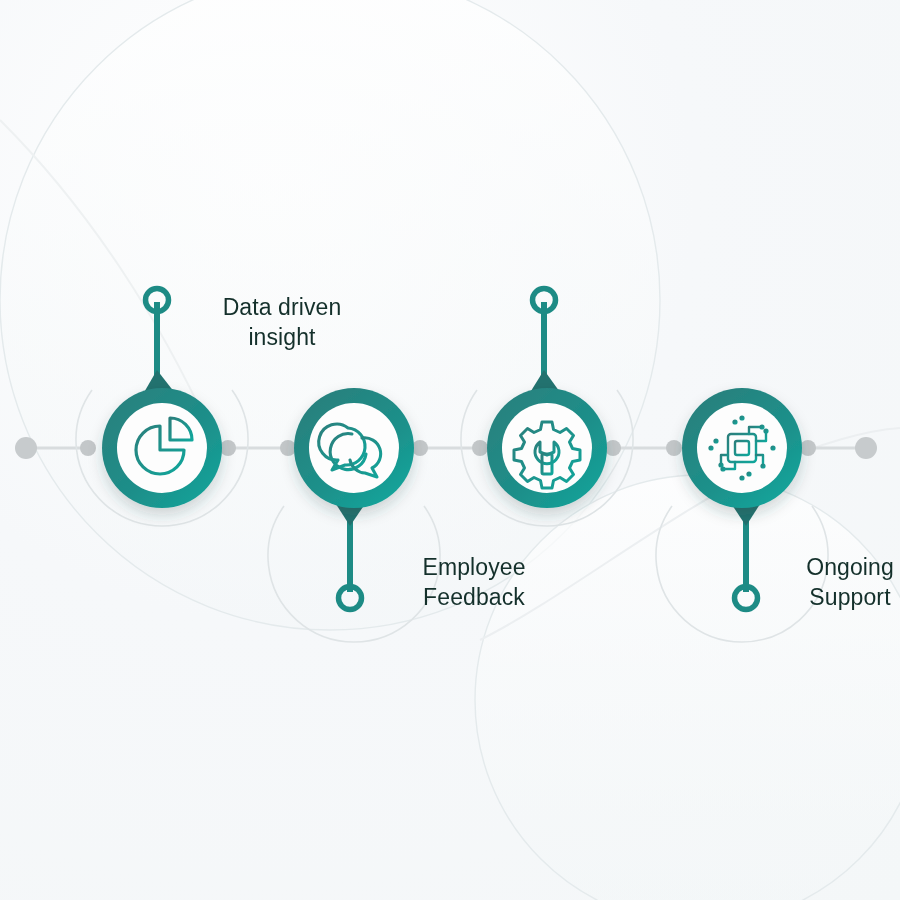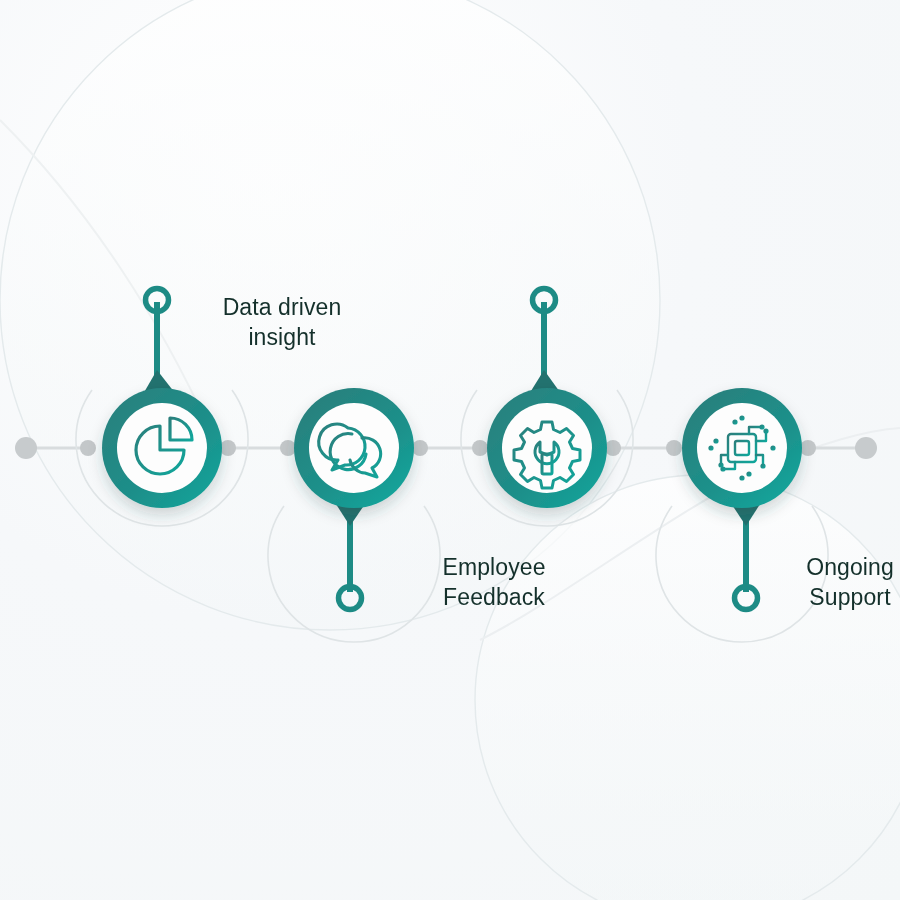--- a/index.html
+++ b/index.html
@@ -186,20 +186,20 @@
           <circle cx="773" cy="448" r="2.6"></circle>
             <circle cx="763" cy="466" r="2.6"></circle>
         </g>
       </g>
     </g>
   </svg>
 
   <div class="label right" style="left:182px; top:292px; width:200px; text-align:center;">Data driven
 insight</div>
 
-  <div class="label right" style="left:394px; top:552px; width:200px; text-align:center;">Employee
+  <div class="label right" style="left:374px; top:552px; width:200px; text-align:center;">Employee
 Feedback</div>
 
 
   <div class="label right" style="left:770px; top:552px; width:160px; text-align:center;">Ongoing
 Support</div>
 
 </div>
 
 </body></html>

